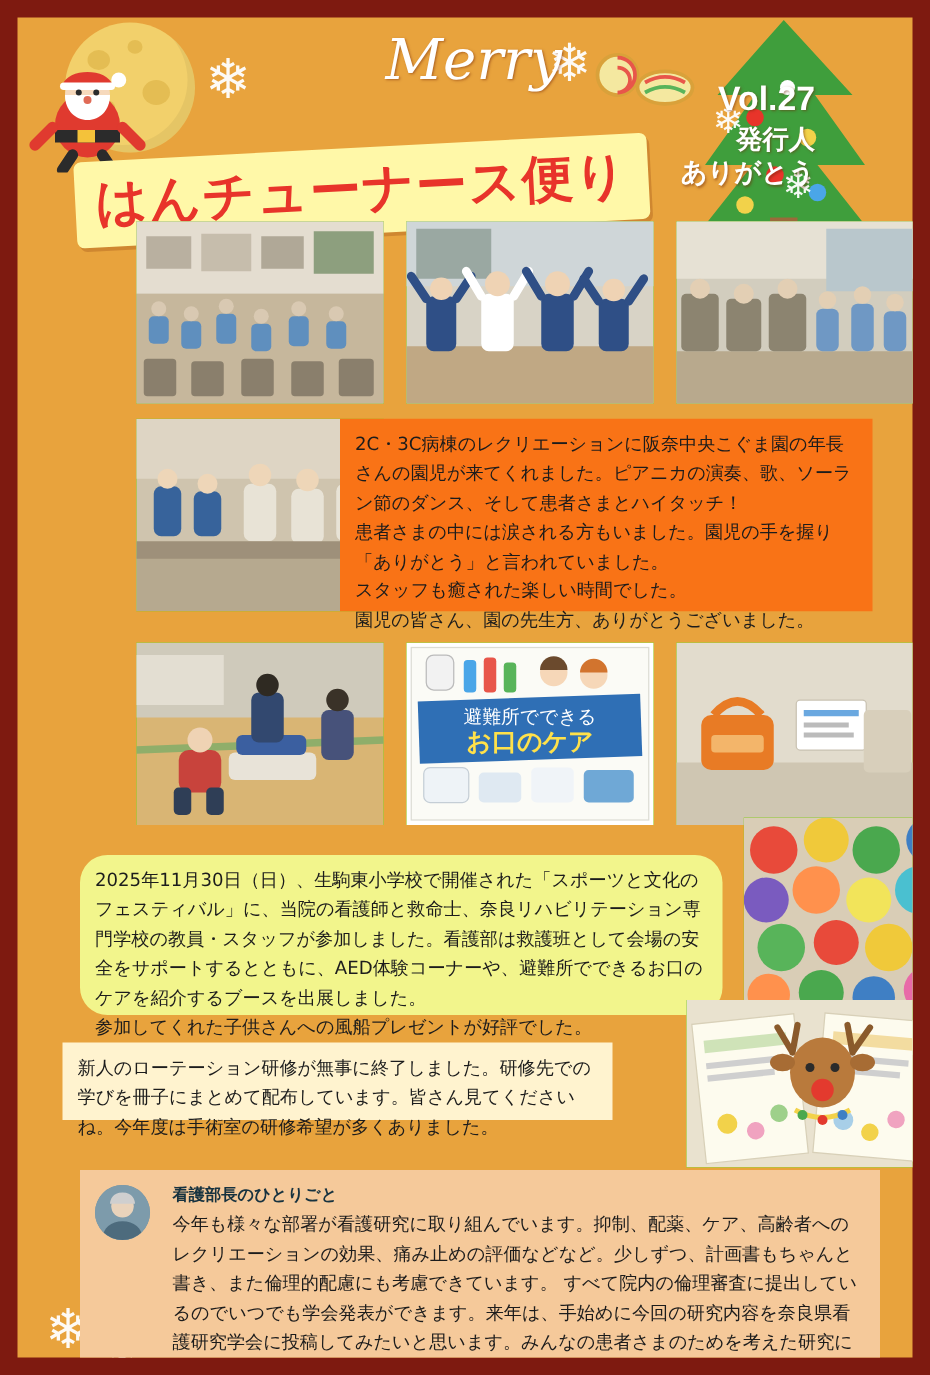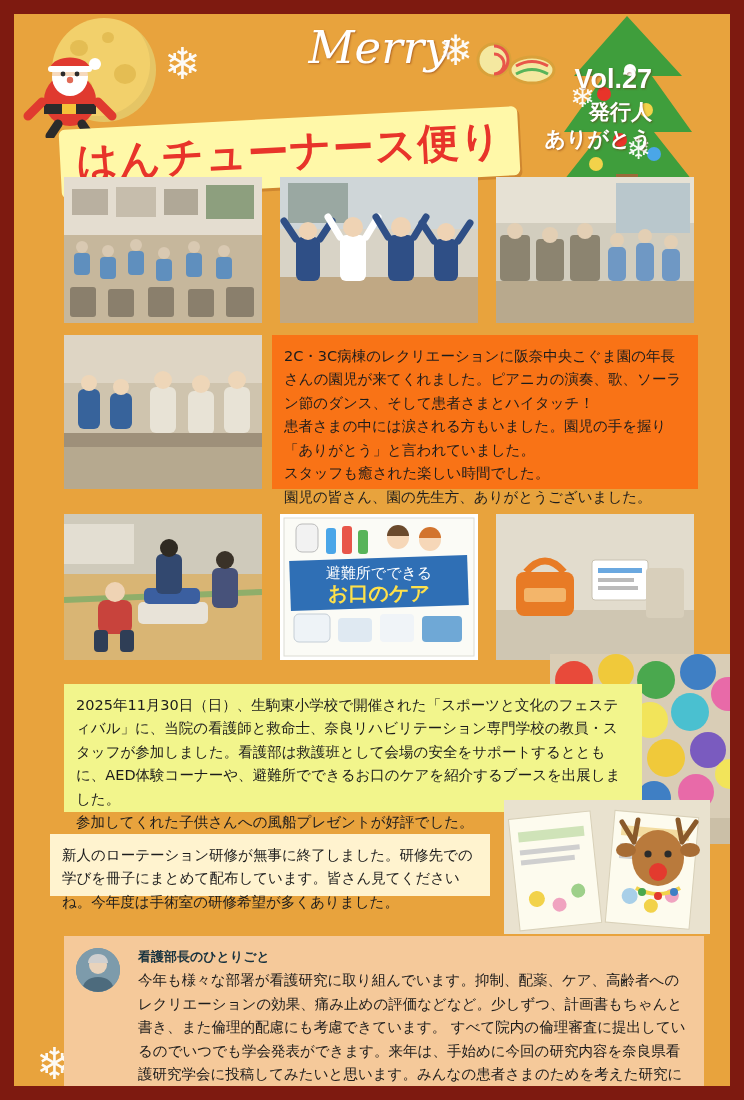--- a/index.html
+++ b/index.html
@@ -95,20 +95,21 @@
     font-weight: bold;
     text-shadow: 1px 1px 2px rgba(110,40,10,.5);
   }
   .vol-box .vol-no { font-size: 27px; }
 
   
   .photo {
     position: absolute;
     background: #84cc16;
     overflow: hidden;
+    margin-left: 45px;
   }
   .photo .ph-inner { position: absolute; inset: 0; }
 
   
   .textbox {
     position: absolute;
     box-sizing: border-box;
     font-size: 14.5px;
     line-height: 1.62;
     color: #1c1c1c;
@@ -434,21 +435,21 @@
         <circle cx="20" cy="142" r="17" fill="#ff914d"></circle>
         <circle cx="62" cy="140" r="18" fill="#4aa84e"></circle>
         <circle cx="104" cy="144" r="17" fill="#3f7fc4"></circle>
         <circle cx="146" cy="138" r="18" fill="#e86aa8"></circle>
         <circle cx="180" cy="120" r="15" fill="#f2e45a"></circle>
       </g>
       <rect y="164" width="192" height="26" fill="#cbbfa7"></rect>
     </svg>
   </div>
 
-  <div class="textbox tb-yellow" style="left:50px; top:670px; width:578px; height:128px;">
+  <div class="textbox tb-yellow" style="left:50px; top:670px; width:514px; height:128px;border-radius:22px;">
     <span style="white-space:pre-wrap;">2025年11月30日（日）、生駒東小学校で開催された「スポーツと文化のフェスティバル」に、当院の看護師と救命士、奈良リハビリテーション専門学校の教員・スタッフが参加しました。看護部は救護班として会場の安全をサポートするとともに、AED体験コーナーや、避難所でできるお口のケアを紹介するブースを出展しました。
 参加してくれた子供さんへの風船プレゼントが好評でした。</span>
   </div>
 
   <div class="photo" style="left:490px; top:786px; width:206px; height:134px;">
     <svg class="ph-inner" viewBox="0 0 206 134" preserveAspectRatio="none">
       <rect width="206" height="134" fill="#e9e2cf"></rect>
       <g transform="rotate(-6 60 70)">
         <rect x="10" y="14" width="82" height="112" fill="#fdfbee" stroke="#d8d0b8"></rect>
         <rect x="18" y="28" width="66" height="10" fill="#cfe3b8"></rect>

